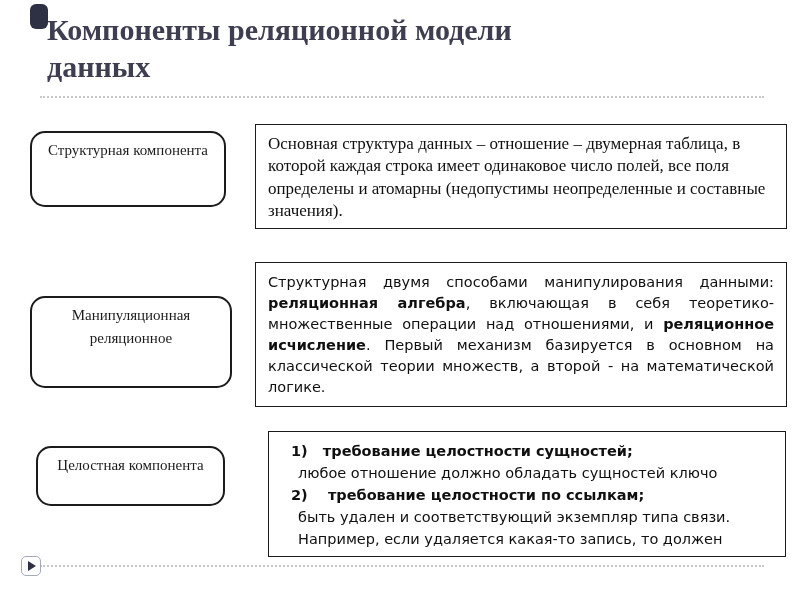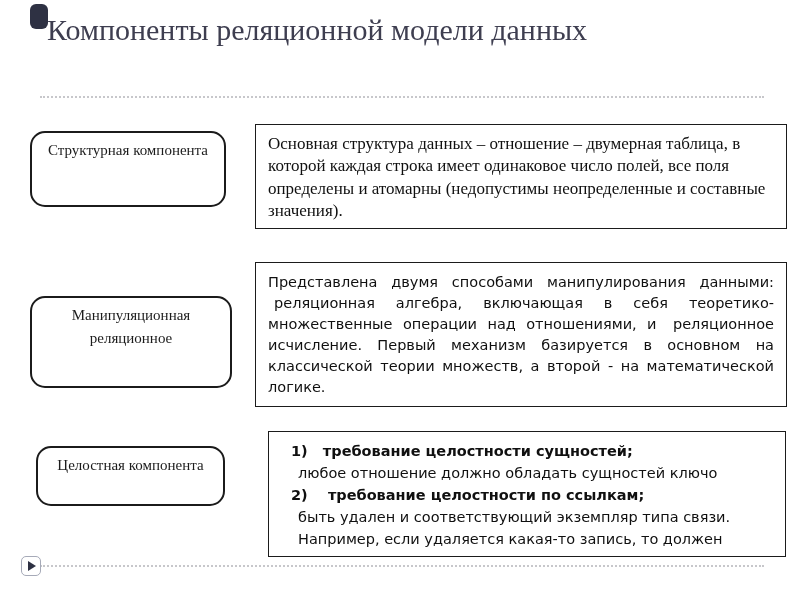--- a/index.html
+++ b/index.html
@@ -26,21 +26,21 @@
     border-radius: 6px;
   }
   .title {
     position: absolute;
     left: 47px;
     top: 12px;
     width: 548px;
     margin: 0;
     font-size: 30px;
     line-height: 1.22;
-    font-weight: normal;
+    font-weight: bold;
     color: #3e3e50;
     font-family: "Liberation Serif", serif;
   }
   .rule {
     position: absolute;
     left: 40px;
     width: 724px;
     height: 0;
     border-top: 2px dotted #c7c7cb;
   }
@@ -88,21 +88,21 @@
   .desc-3 {
     left: 268px; top: 431px; width: 518px; height: 126px;
     padding: 8px 22px;
     font-family: "DejaVu Sans", sans-serif;
     font-size: 14.5px;
     line-height: 1.52;
   }
   .desc-3 .ln { white-space: nowrap; }
   .desc-3 .indent { padding-left: 7px; }
   .bold { font-weight: bold; }
-  b { font-weight: normal; margin-left: 6px; }
+  b { font-weight: bold; }
   p { margin: 0; }
   .footer-icon {
     position: absolute;
     left: 21px;
     top: 556px;
     width: 20px;
     height: 20px;
     box-sizing: border-box;
     border: 1px solid #a6aab8;
     border-radius: 5px;
@@ -135,21 +135,21 @@
     <span>Структурная компонента</span>
   </div>
   <div class="descbox desc-1">
     <p>Основная структура данных – отношение – двумерная таблица, в которой каждая строка имеет одинаковое число полей, все поля определены и атомарны (недопустимы неопределенные и составные значения).</p>
   </div>
 
   <div class="pill pill-2">
     <span>Манипуляционная реляционное</span>
   </div>
   <div class="descbox desc-2">
-    <p><span>Представлена двумя способами манипулирования данными: </span><b>реляционная алгебра</b><span>, включающая в себя теоретико-множественные операции над отношениями, и </span><b>реляционное исчисление</b><span>. Первый механизм базируется в основном на классической теории множеств, а второй - на математической логике.</span></p>
+    <p><span>Структурная двумя способами манипулирования данными: </span><b>реляционная алгебра</b><span>, включающая в себя теоретико-множественные операции над отношениями, и </span><b>реляционное исчисление</b><span>. Первый механизм базируется в основном на классической теории множеств, а второй - на математической логике.</span></p>
   </div>
 
   <div class="pill pill-3">
     <span>Целостная компонента</span>
   </div>
   <div class="descbox desc-3">
     <div class="ln bold">1)&nbsp;&nbsp; требование целостности сущностей;</div>
     <div class="ln indent">любое отношение должно обладать сущностей ключо</div>
     <div class="ln bold">2)&nbsp;&nbsp;&nbsp; требование целостности по ссылкам;</div>
     <div class="ln indent">быть удален и соответствующий экземпляр типа связи.</div>

